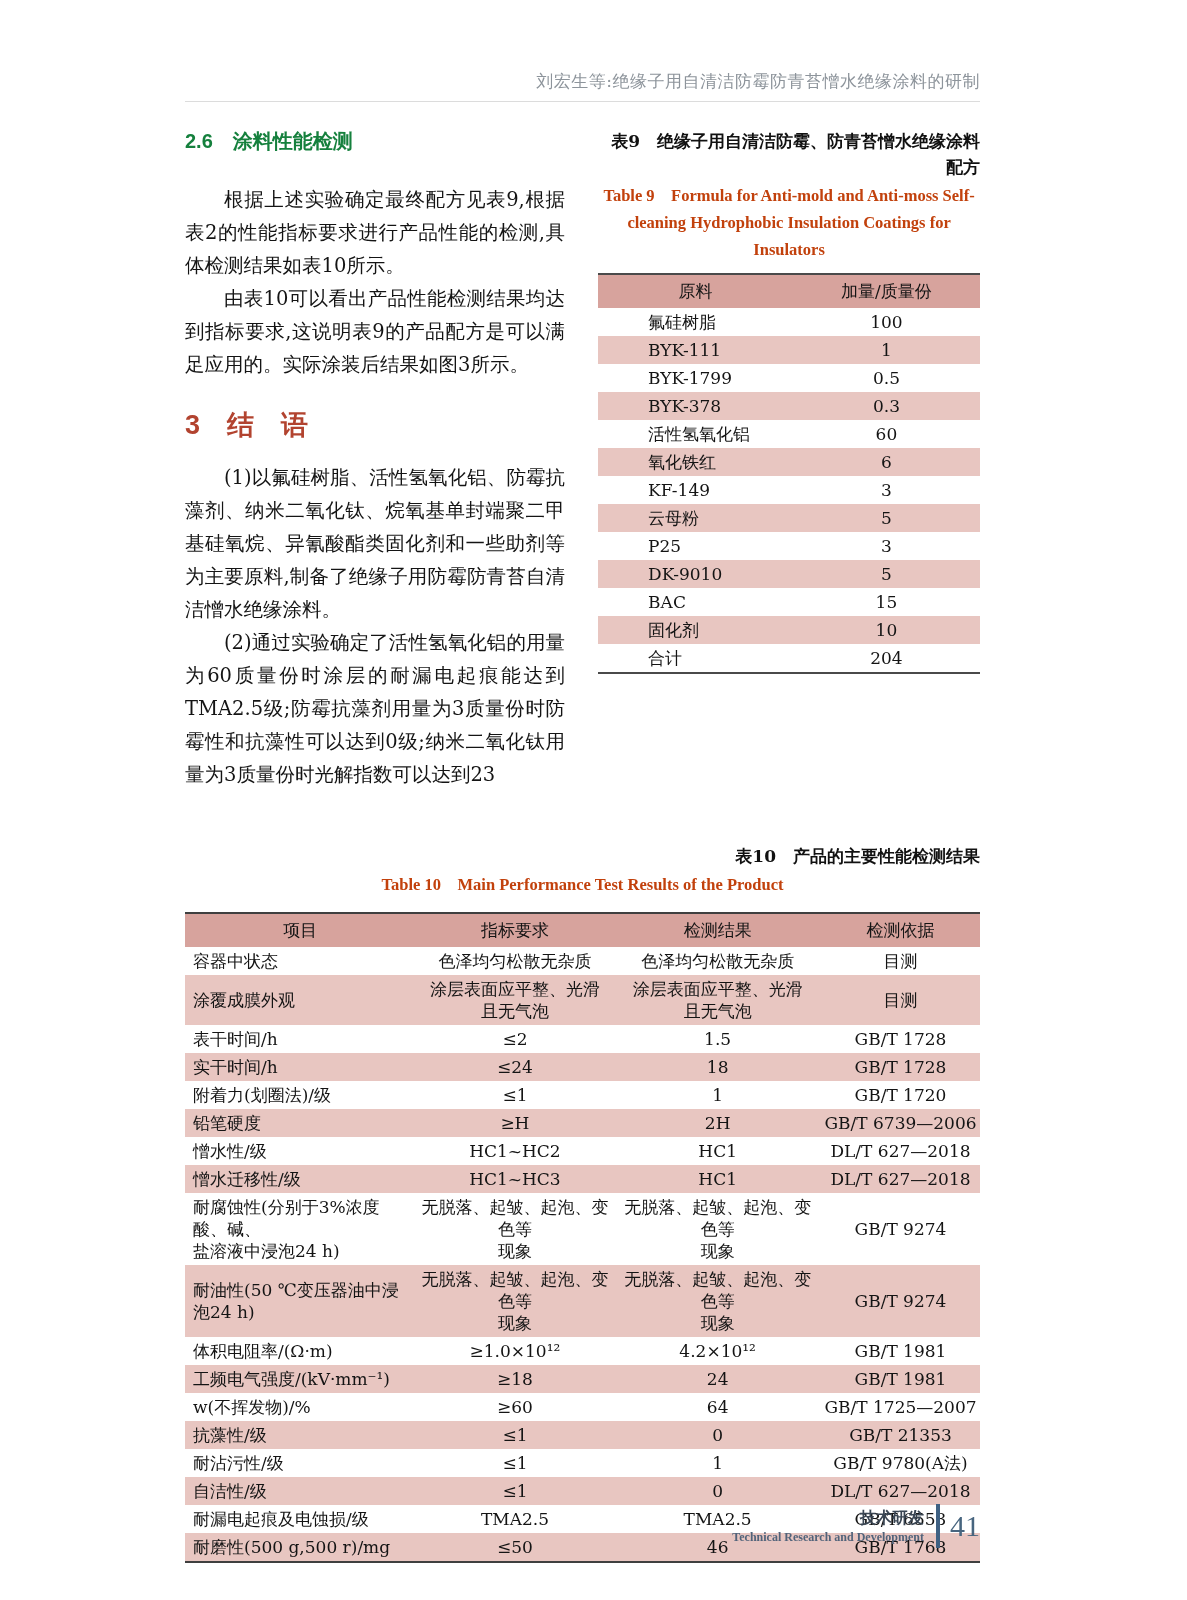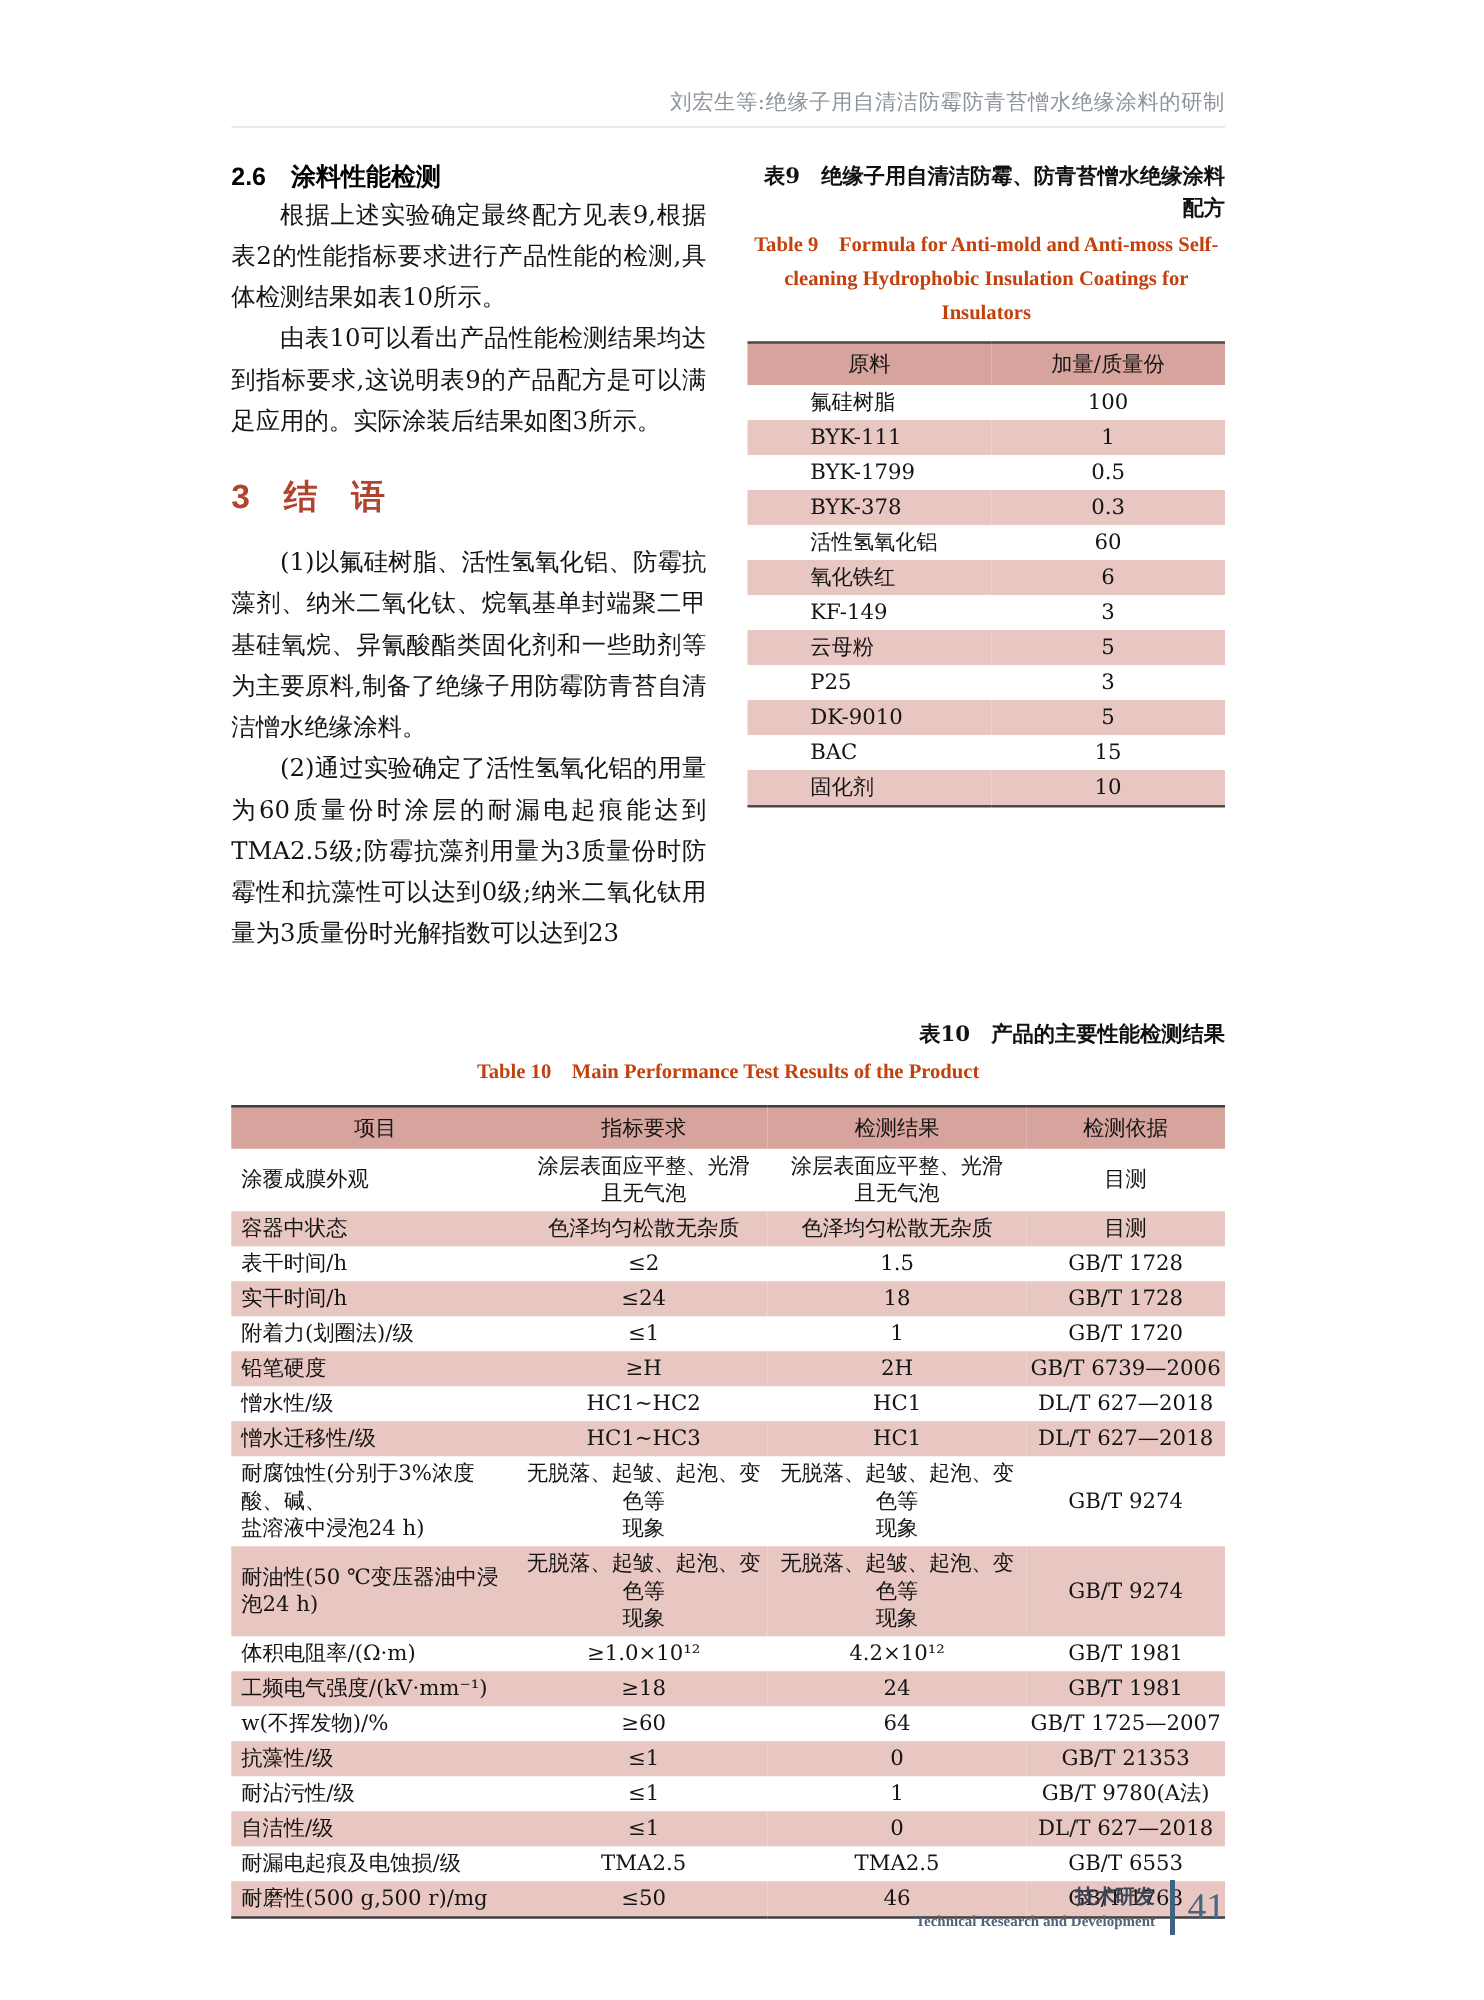--- a/index.html
+++ b/index.html
@@ -17,23 +17,23 @@
   
   .running-head { text-align: right; font-size: 17px; color: #8d949b; letter-spacing: 0.5px; }
   .head-rule { border: none; border-top: 1.5px solid #dcdcdc; margin-top: 8px; }
 
   
   .two-col { display: flex; margin-top: 26px; }
   .col-left  { width: 428px; }
   .col-right { width: 430px; margin-left: 33px; }
 
   .sec-heading-sub {
-    color: #000000; font-weight: bold; font-size: 20px;
+    color: #15803d; font-weight: bold; font-size: 20px;
     font-family: "Liberation Sans", sans-serif;
-    margin-bottom: 0;
+    margin-bottom: 28px;
   }
   .body-par {
     font-size: 19.5px; line-height: 33px; text-align: justify;
     text-indent: 2em; color: #141414;
   }
   .sec-heading-main {
     color: #b2432f; font-weight: bold; font-size: 27px;
     font-family: "Liberation Sans", sans-serif;
     margin: 26px 0 18px 0;
   }
@@ -151,20 +151,24 @@
                 <td>DK-9010</td>
                 <td>5</td>
               </tr>
               <tr>
                 <td>BAC</td>
                 <td>15</td>
               </tr>
               <tr>
                 <td>固化剂</td>
                 <td>10</td>
+              </tr>
+              <tr>
+                <td>合计</td>
+                <td>204</td>
               </tr>
             </tbody>
         </table>
       </div>
     </div>
 
   </div>
 
   <div class="t10-section">
     <div class="cap-cn">表10　产品的主要性能检测结果</div>
@@ -179,31 +183,31 @@
       <thead>
           <tr>
             <th>项目</th>
             <th>指标要求</th>
             <th>检测结果</th>
             <th>检测依据</th>
           </tr>
         </thead>
       <tbody>
           <tr>
+            <td>容器中状态</td>
+            <td>色泽均匀松散无杂质</td>
+            <td>色泽均匀松散无杂质</td>
+            <td>目测</td>
+          </tr>
+          <tr>
             <td>涂覆成膜外观</td>
             <td>涂层表面应平整、光滑
 且无气泡</td>
             <td>涂层表面应平整、光滑
 且无气泡</td>
-            <td>目测</td>
-          </tr>
-          <tr>
-            <td>容器中状态</td>
-            <td>色泽均匀松散无杂质</td>
-            <td>色泽均匀松散无杂质</td>
             <td>目测</td>
           </tr>
           <tr>
             <td>表干时间/h</td>
             <td>≤2</td>
             <td>1.5</td>
             <td>GB/T 1728</td>
           </tr>
           <tr>
             <td>实干时间/h</td>

